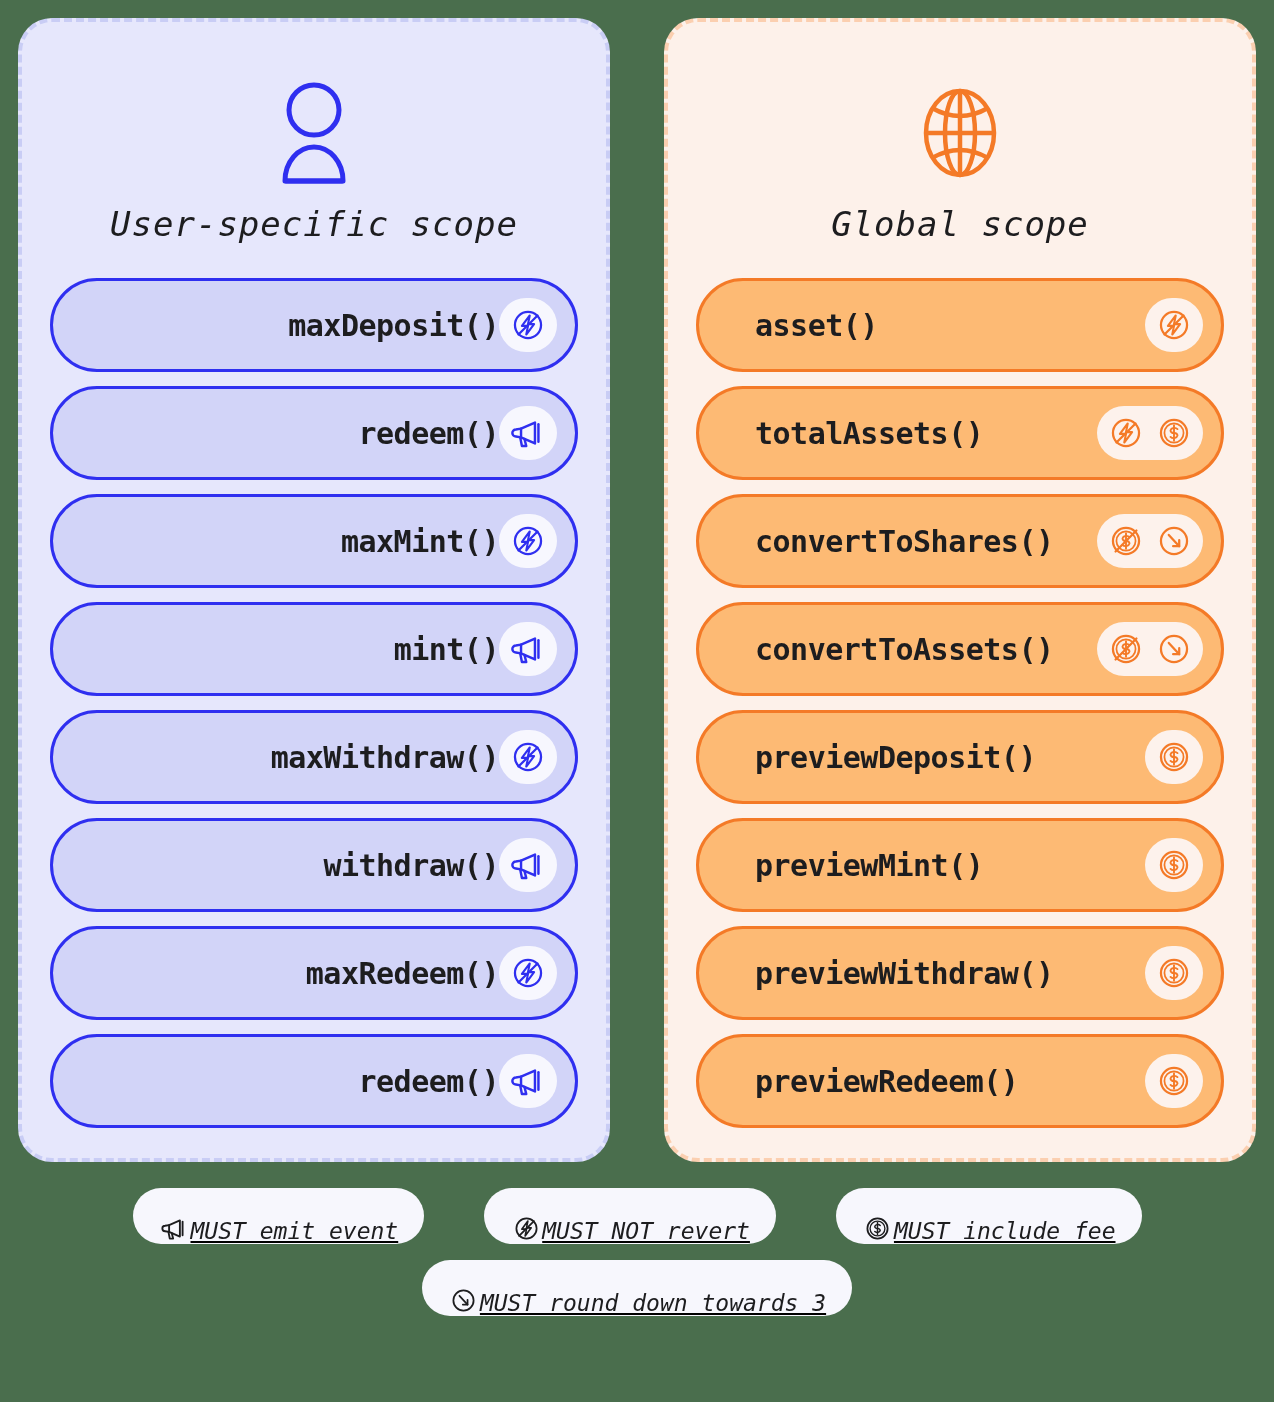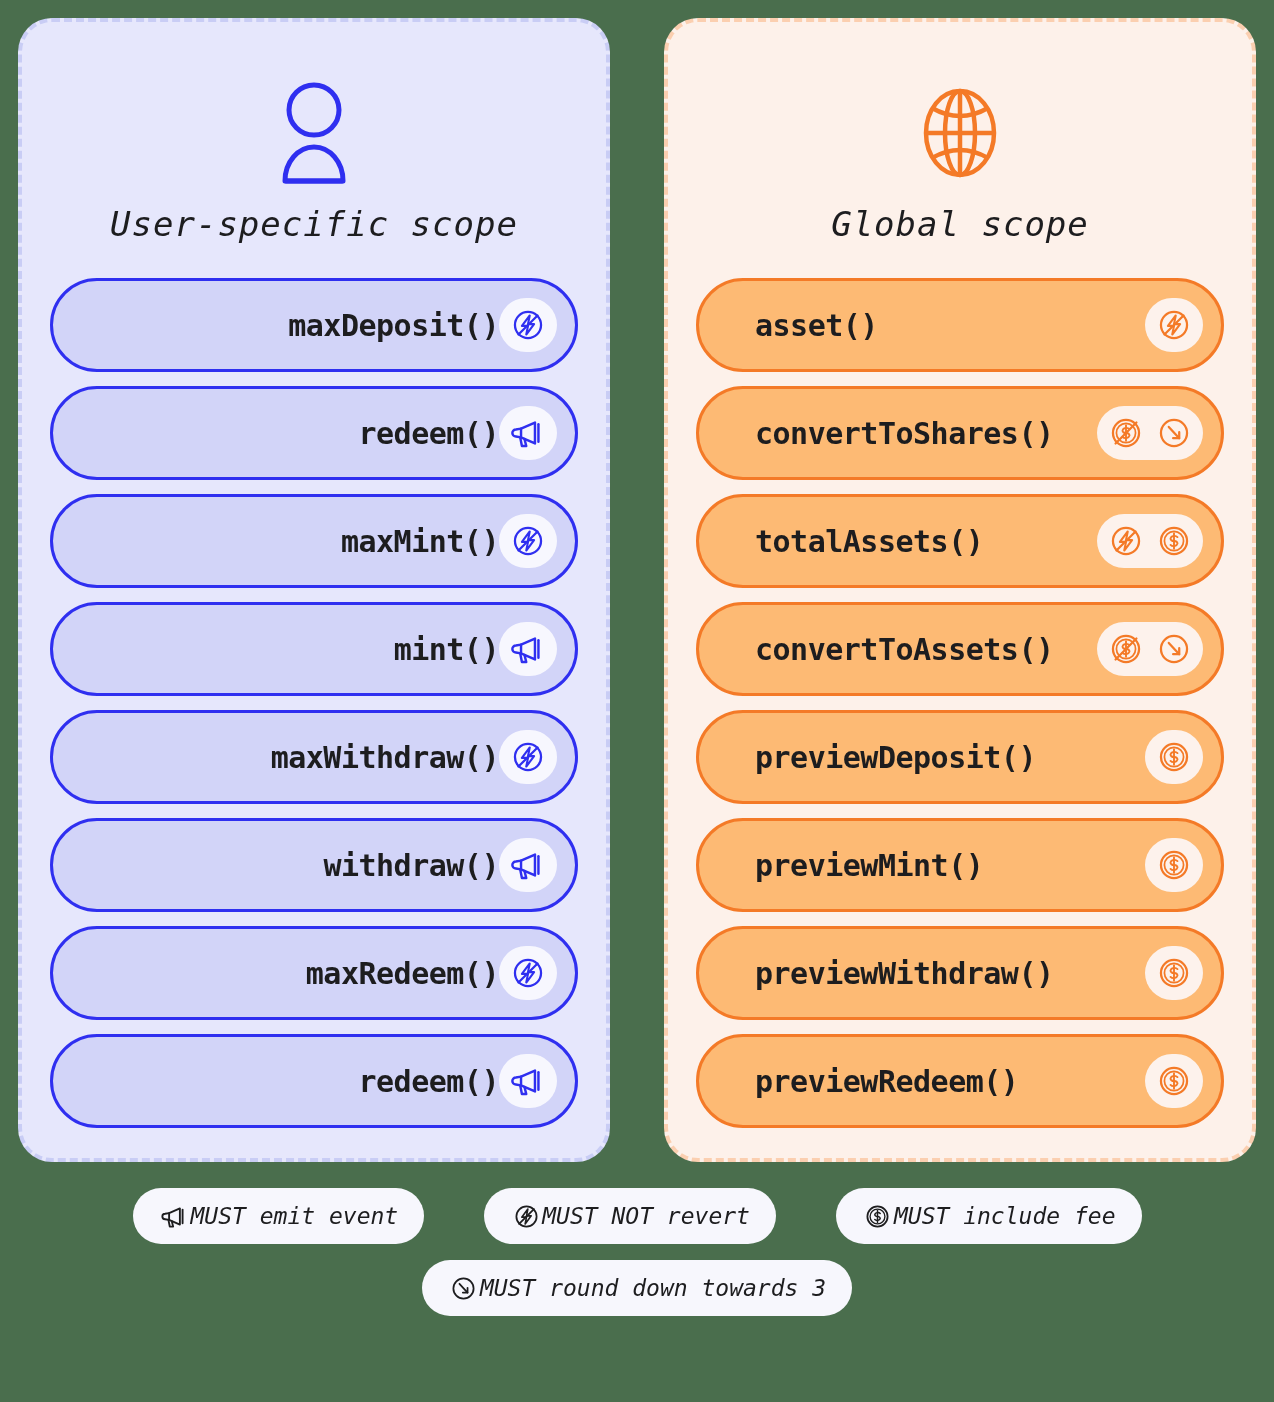--- a/index.html
+++ b/index.html
@@ -132,23 +132,24 @@
     display: flex;
     justify-content: center;
     gap: 60px;
   }
 
   .chip {
     background: #f7f7fd;
     border-radius: 30px;
     height: 56px;
     display: flex;
-    align-items: center;
+    align-items: flex-end;
     gap: 0;
     padding: 0 26px;
+    text-decoration: underline;
   }
 
   .chip-icon {
     width: 32px;
     height: 32px;
     display: flex;
     align-items: center;
     justify-content: center;
     flex: none;
   }
@@ -306,56 +307,56 @@
               <span class="badge">
                 <svg width="40" height="40" viewBox="0 0 46 46" style="display: block;">
                   <circle cx="23" cy="23" r="15" sw="2.6" fill="none" stroke="#f47a27" stroke-width="2.6" stroke-linecap="round" stroke-linejoin="round"></circle>
                   <path d="M25 12 L16 24 L23 24 L21 34 L30 22 L23 22 Z" sw="2.4" fill="none" stroke="#f47a27" stroke-width="2.4" stroke-linecap="round" stroke-linejoin="round"></path>
                   <line x1="12" y1="34" x2="34" y2="12" sw="2.6" fill="none" stroke="#f47a27" stroke-width="2.6" stroke-linecap="round" stroke-linejoin="round"></line>
                 </svg>
               </span>
             </div>
           </div>
           <div class="row global">
+            <div class="row-label">totalAssets()</div>
+            <div class="badges global">
+              <span class="badge">
+                <svg width="40" height="40" viewBox="0 0 46 46" style="display: block;">
+                  <circle cx="23" cy="23" r="15" sw="2.6" fill="none" stroke="#f47a27" stroke-width="2.6" stroke-linecap="round" stroke-linejoin="round"></circle>
+                  <path d="M25 12 L16 24 L23 24 L21 34 L30 22 L23 22 Z" sw="2.4" fill="none" stroke="#f47a27" stroke-width="2.4" stroke-linecap="round" stroke-linejoin="round"></path>
+                  <line x1="12" y1="34" x2="34" y2="12" sw="2.6" fill="none" stroke="#f47a27" stroke-width="2.6" stroke-linecap="round" stroke-linejoin="round"></line>
+                </svg>
+              </span>
+              <span class="badge">
+                <svg width="40" height="40" viewBox="0 0 46 46" style="display: block;">
+                  <circle cx="23" cy="23" r="15" sw="2.6" fill="none" stroke="#f47a27" stroke-width="2.6" stroke-linecap="round" stroke-linejoin="round"></circle>
+                  <circle cx="23" cy="23" r="11" sw="2" fill="none" stroke="#f47a27" stroke-width="2" stroke-linecap="round" stroke-linejoin="round"></circle>
+                  <path d="M27 18.5 A4.5 3.5 0 0 0 19 20 A3.5 3 0 0 0 23 23 A3.5 3 0 0 1 27 26 A4.5 3.5 0 0 1 19 27.5" sw="2.2" fill="none" stroke="#f47a27" stroke-width="2.2" stroke-linecap="round" stroke-linejoin="round"></path>
+                  <line x1="23" y1="14" x2="23" y2="32" sw="2.2" fill="none" stroke="#f47a27" stroke-width="2.2" stroke-linecap="round" stroke-linejoin="round"></line>
+                </svg>
+              </span>
+            </div>
+          </div>
+          <div class="row global">
             <div class="row-label">convertToShares()</div>
             <div class="badges global">
               <span class="badge">
                 <svg width="40" height="40" viewBox="0 0 46 46" style="display: block;">
                   <circle cx="23" cy="23" r="15" sw="2.6" fill="none" stroke="#f47a27" stroke-width="2.6" stroke-linecap="round" stroke-linejoin="round"></circle>
                   <circle cx="23" cy="23" r="11" sw="2" fill="none" stroke="#f47a27" stroke-width="2" stroke-linecap="round" stroke-linejoin="round"></circle>
                   <path d="M27 18.5 A4.5 3.5 0 0 0 19 20 A3.5 3 0 0 0 23 23 A3.5 3 0 0 1 27 26 A4.5 3.5 0 0 1 19 27.5" sw="2.2" fill="none" stroke="#f47a27" stroke-width="2.2" stroke-linecap="round" stroke-linejoin="round"></path>
                   <line x1="23" y1="14" x2="23" y2="32" sw="2.2" fill="none" stroke="#f47a27" stroke-width="2.2" stroke-linecap="round" stroke-linejoin="round"></line>
                   <line x1="11" y1="35" x2="35" y2="11" sw="2.6" fill="none" stroke="#f47a27" stroke-width="2.6" stroke-linecap="round" stroke-linejoin="round"></line>
                 </svg>
               </span>
               <span class="badge">
                 <svg width="40" height="40" viewBox="0 0 46 46" style="display: block;">
                   <circle cx="23" cy="23" r="15" sw="2.6" fill="none" stroke="#f47a27" stroke-width="2.6" stroke-linecap="round" stroke-linejoin="round"></circle>
                   <line x1="17" y1="16" x2="29" y2="29" sw="2.6" fill="none" stroke="#f47a27" stroke-width="2.6" stroke-linecap="round" stroke-linejoin="round"></line>
                   <path d="M29 22 L29 29 L22 29" sw="2.6" fill="none" stroke="#f47a27" stroke-width="2.6" stroke-linecap="round" stroke-linejoin="round"></path>
-                </svg>
-              </span>
-            </div>
-          </div>
-          <div class="row global">
-            <div class="row-label">totalAssets()</div>
-            <div class="badges global">
-              <span class="badge">
-                <svg width="40" height="40" viewBox="0 0 46 46" style="display: block;">
-                  <circle cx="23" cy="23" r="15" sw="2.6" fill="none" stroke="#f47a27" stroke-width="2.6" stroke-linecap="round" stroke-linejoin="round"></circle>
-                  <path d="M25 12 L16 24 L23 24 L21 34 L30 22 L23 22 Z" sw="2.4" fill="none" stroke="#f47a27" stroke-width="2.4" stroke-linecap="round" stroke-linejoin="round"></path>
-                  <line x1="12" y1="34" x2="34" y2="12" sw="2.6" fill="none" stroke="#f47a27" stroke-width="2.6" stroke-linecap="round" stroke-linejoin="round"></line>
-                </svg>
-              </span>
-              <span class="badge">
-                <svg width="40" height="40" viewBox="0 0 46 46" style="display: block;">
-                  <circle cx="23" cy="23" r="15" sw="2.6" fill="none" stroke="#f47a27" stroke-width="2.6" stroke-linecap="round" stroke-linejoin="round"></circle>
-                  <circle cx="23" cy="23" r="11" sw="2" fill="none" stroke="#f47a27" stroke-width="2" stroke-linecap="round" stroke-linejoin="round"></circle>
-                  <path d="M27 18.5 A4.5 3.5 0 0 0 19 20 A3.5 3 0 0 0 23 23 A3.5 3 0 0 1 27 26 A4.5 3.5 0 0 1 19 27.5" sw="2.2" fill="none" stroke="#f47a27" stroke-width="2.2" stroke-linecap="round" stroke-linejoin="round"></path>
-                  <line x1="23" y1="14" x2="23" y2="32" sw="2.2" fill="none" stroke="#f47a27" stroke-width="2.2" stroke-linecap="round" stroke-linejoin="round"></line>
                 </svg>
               </span>
             </div>
           </div>
           <div class="row global">
             <div class="row-label">convertToAssets()</div>
             <div class="badges global">
               <span class="badge">
                 <svg width="40" height="40" viewBox="0 0 46 46" style="display: block;">
                   <circle cx="23" cy="23" r="15" sw="2.6" fill="none" stroke="#f47a27" stroke-width="2.6" stroke-linecap="round" stroke-linejoin="round"></circle>

